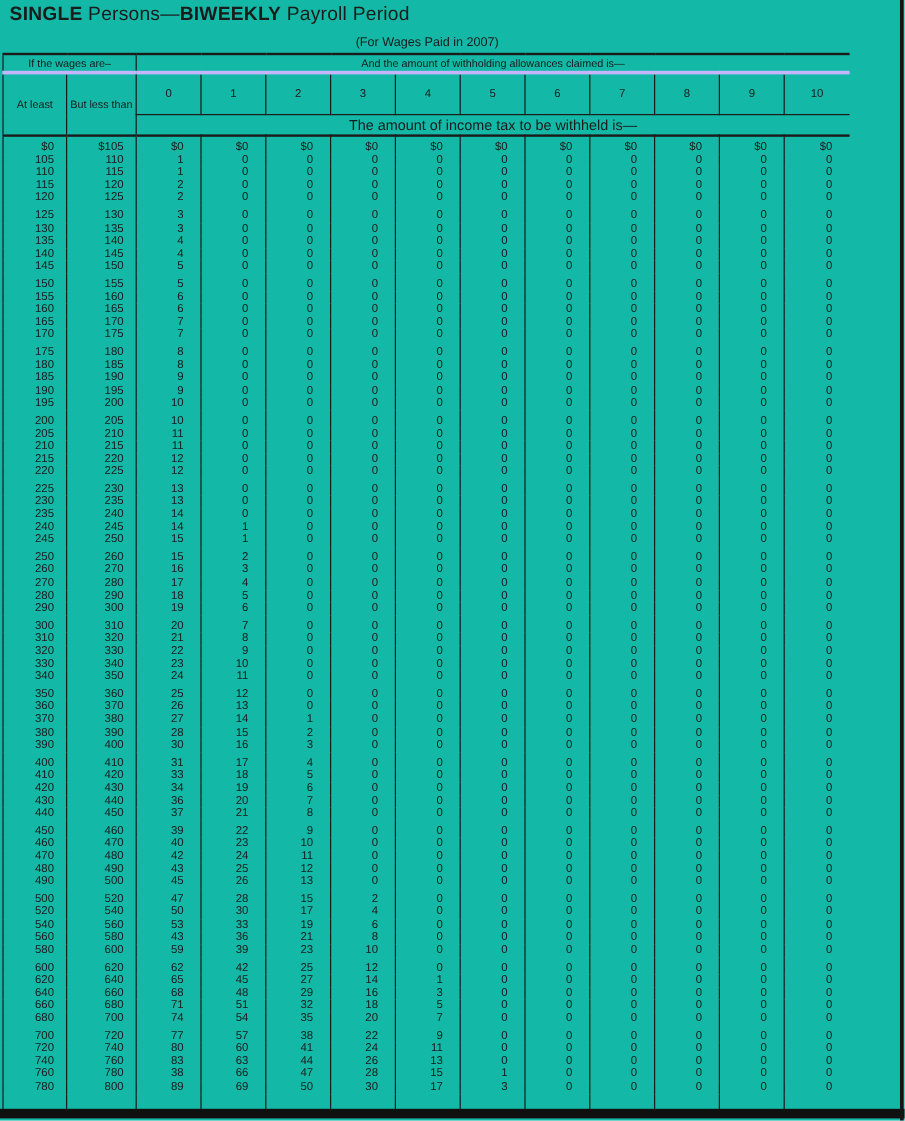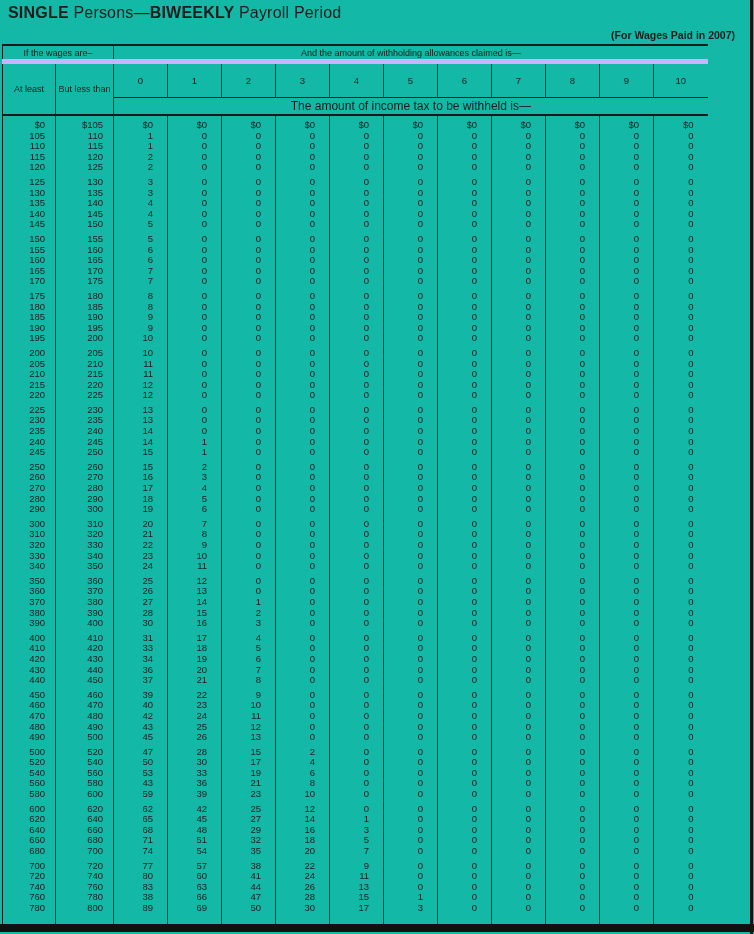--- a/index.html
+++ b/index.html
@@ -12,33 +12,33 @@
     color:#1b1b1b;
   }
   
   .title{
     position:absolute;left:8px;top:4px;
     font-size:16px;letter-spacing:.2px;white-space:nowrap;
   }
   .title b{font-weight:bold;}
   .subtitle{
     position:absolute;left:0;top:29px;width:712px;
-    text-align:right;font-weight:bold;font-size:10.5px;padding-left:23px;
+    text-align:center;font-weight:normal;font-size:10.5px;
   }
   
   table.t{
     position:absolute;left:2px;top:44px;
     border-collapse:collapse;table-layout:fixed;
     border-left:1px solid #1b1b1b;
     width:705px;color:#1b1b1b;
   }
   .t th{font-weight:normal;padding:0;text-align:center;vertical-align:middle;}
   tr.rA th{
     border-top:2px solid #1b1b1b;
-    border-bottom:5px solid #c4b5fd;
+    border-bottom:3px solid #c4b5fd;
     height:13px;font-size:9px;text-align:center;
   }
   th.wagesare{border-right:1px solid #1b1b1b;}
   th.atleast,th.butless{
     border-right:1px solid #1b1b1b;
     border-bottom:2px solid #1b1b1b;
     font-size:9px;line-height:10px;
   }
   th.ncol{
     border-right:1px solid #1b1b1b;

